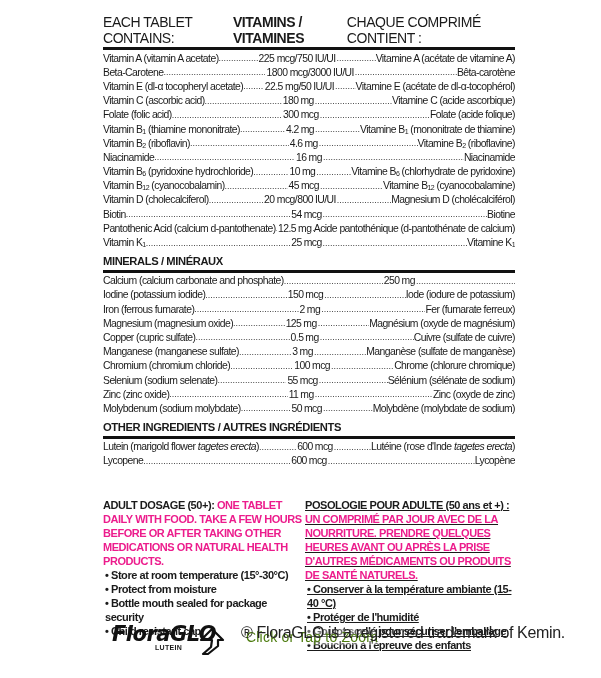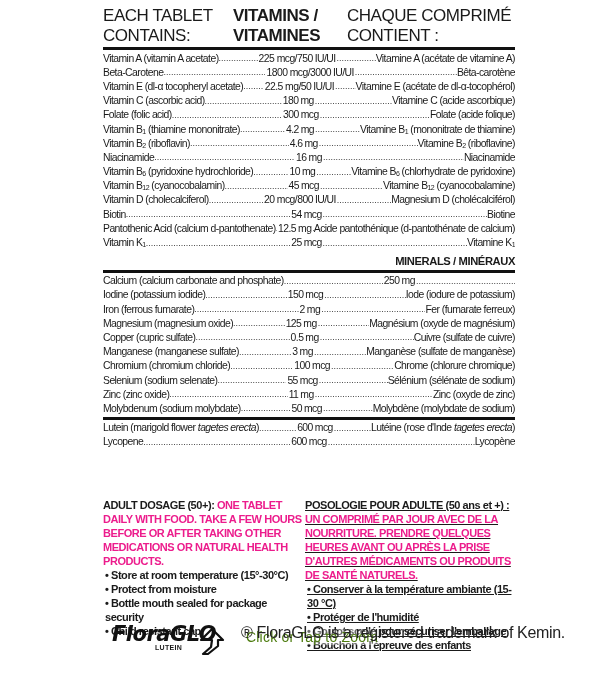--- a/index.html
+++ b/index.html
@@ -1,28 +1,28 @@
 <!DOCTYPE html>
 <html><head>
 <meta charset="utf-8">
 <style>
   * { margin:0; padding:0; box-sizing:border-box; }
   html, body { width:601px; height:678px; background:#ffffff; overflow:hidden; }
   body { font-family: "Liberation Sans", sans-serif; color:#1a1a1a; position:relative; }
   .panel { position:absolute; left:103px; top:30px; width:412px; }
-  .hdr { display:flex; justify-content:space-between; align-items:flex-end; height:16px; font-size:17px; letter-spacing:-0.45px; }
+  .hdr { display:flex; justify-content:space-between; align-items:flex-end; height:16px; font-size:14px; letter-spacing:-0.45px; }
   .hdr .mid { font-weight:bold; }
   .rule { height:3px; background:#111; margin-top:1px; margin-bottom:1px; }
   .row { display:flex; align-items:center; height:14.2px; font-size:10.4px; letter-spacing:-0.55px; white-space:nowrap; overflow:hidden; }
   .row .en, .row .fr { flex:0 0 auto; }
   .row .dots1, .row .dots2 { flex:1 1 auto; overflow:hidden; color:#333; letter-spacing:0; font-size:9px; }
   .row .dots1::before, .row .dots2::before { content:"........................................................................................................................................................................"; }
   .row .amt { flex:0 0 auto; padding:0 1px; }
   .row .unit { flex:0 0 auto; padding:8px 1px; }
-  .secttl { text-align:right; font-weight:bold; font-size:11.2px; letter-spacing:-0.4px; height:15px; line-height:15px; margin-top:4px; }
+  .secttl { text-align:left; font-weight:bold; font-size:11.2px; letter-spacing:-0.4px; height:15px; line-height:15px; margin-top:4px; }
   sub { font-size:7px; vertical-align:baseline; position:relative; top:1px; }
   .i { font-style:italic; }
   .dosage { position:absolute; left:103px; top:498px; width:412px; display:flex; justify-content:space-between; font-size:11px; letter-spacing:-0.45px; line-height:14px; font-weight:bold; }
   .dosage .col { width:200px; }
   .dosage .col.fr { width:210px;text-decoration:underline; }
   .pink { color:#ec1c8c; }
   .bul { padding-left:2px; }
   .bul::before { content:"• "; }
   .overlay { position:absolute; left:246px; top:629px; font-size:14px; color:#4d7c0f; letter-spacing:0.2px; background:rgba(255,255,255,0.35); }
   .logo { position:absolute; left:105px; top:622px; width:120px; height:40px; }
@@ -233,20 +233,21 @@
       <div class="row">
         <span class="en">Molybdenum (sodium molybdate)</span>
         <span class="dots1"></span>
         <span class="amt">50</span>
         <span class="unit">mcg</span>
         <span class="dots2"></span>
         <span class="fr">Molybdène (molybdate de sodium)</span>
       </div>
     </div>
 
+  <div class="secttl">OTHER INGREDIENTS / AUTRES INGRÉDIENTS</div>
   <div class="rule"></div>
   <div id="oth-rows">
       <div class="row">
         <span class="en">Lutein (marigold flower <span class="i">tagetes erecta</span>)</span>
         <span class="dots1"></span>
         <span class="amt">600</span>
         <span class="unit">mcg</span>
         <span class="dots2"></span>
         <span class="fr">Lutéine (rose d'Inde <span class="i">tagetes erecta</span>)</span>
       </div>
@@ -271,21 +272,21 @@
         <div class="bul">Protect from moisture</div>
         <div class="bul">Bottle mouth sealed for package security</div>
         <div class="bul">Child resistant cap</div>
       </div>
   </div>
   <div class="col fr">
     <div>
       <span>POSOLOGIE POUR ADULTE (50 ans et +) : </span><span class="pink">UN COMPRIMÉ PAR JOUR AVEC DE LA NOURRITURE. PRENDRE QUELQUES HEURES AVANT OU APRÈS LA PRISE D'AUTRES MÉDICAMENTS OU PRODUITS DE SANTÉ NATURELS.</span>
     </div>
     <div id="fr-bullets">
-        <div class="bul">Conserver à la température ambiante (15-30 °C)</div>
+        <div class="bul">Conserver à la température ambiante (15-40 °C)</div>
         <div class="bul">Protéger de l'humidité</div>
         <div class="bul">Goulot scellé pour sécuriser l'emballage</div>
         <div class="bul">Bouchon à l'épreuve des enfants</div>
       </div>
   </div>
 </div>
 
 <div class="overlay">Click or Tap to Zoom</div>
 
 <div class="logo">

